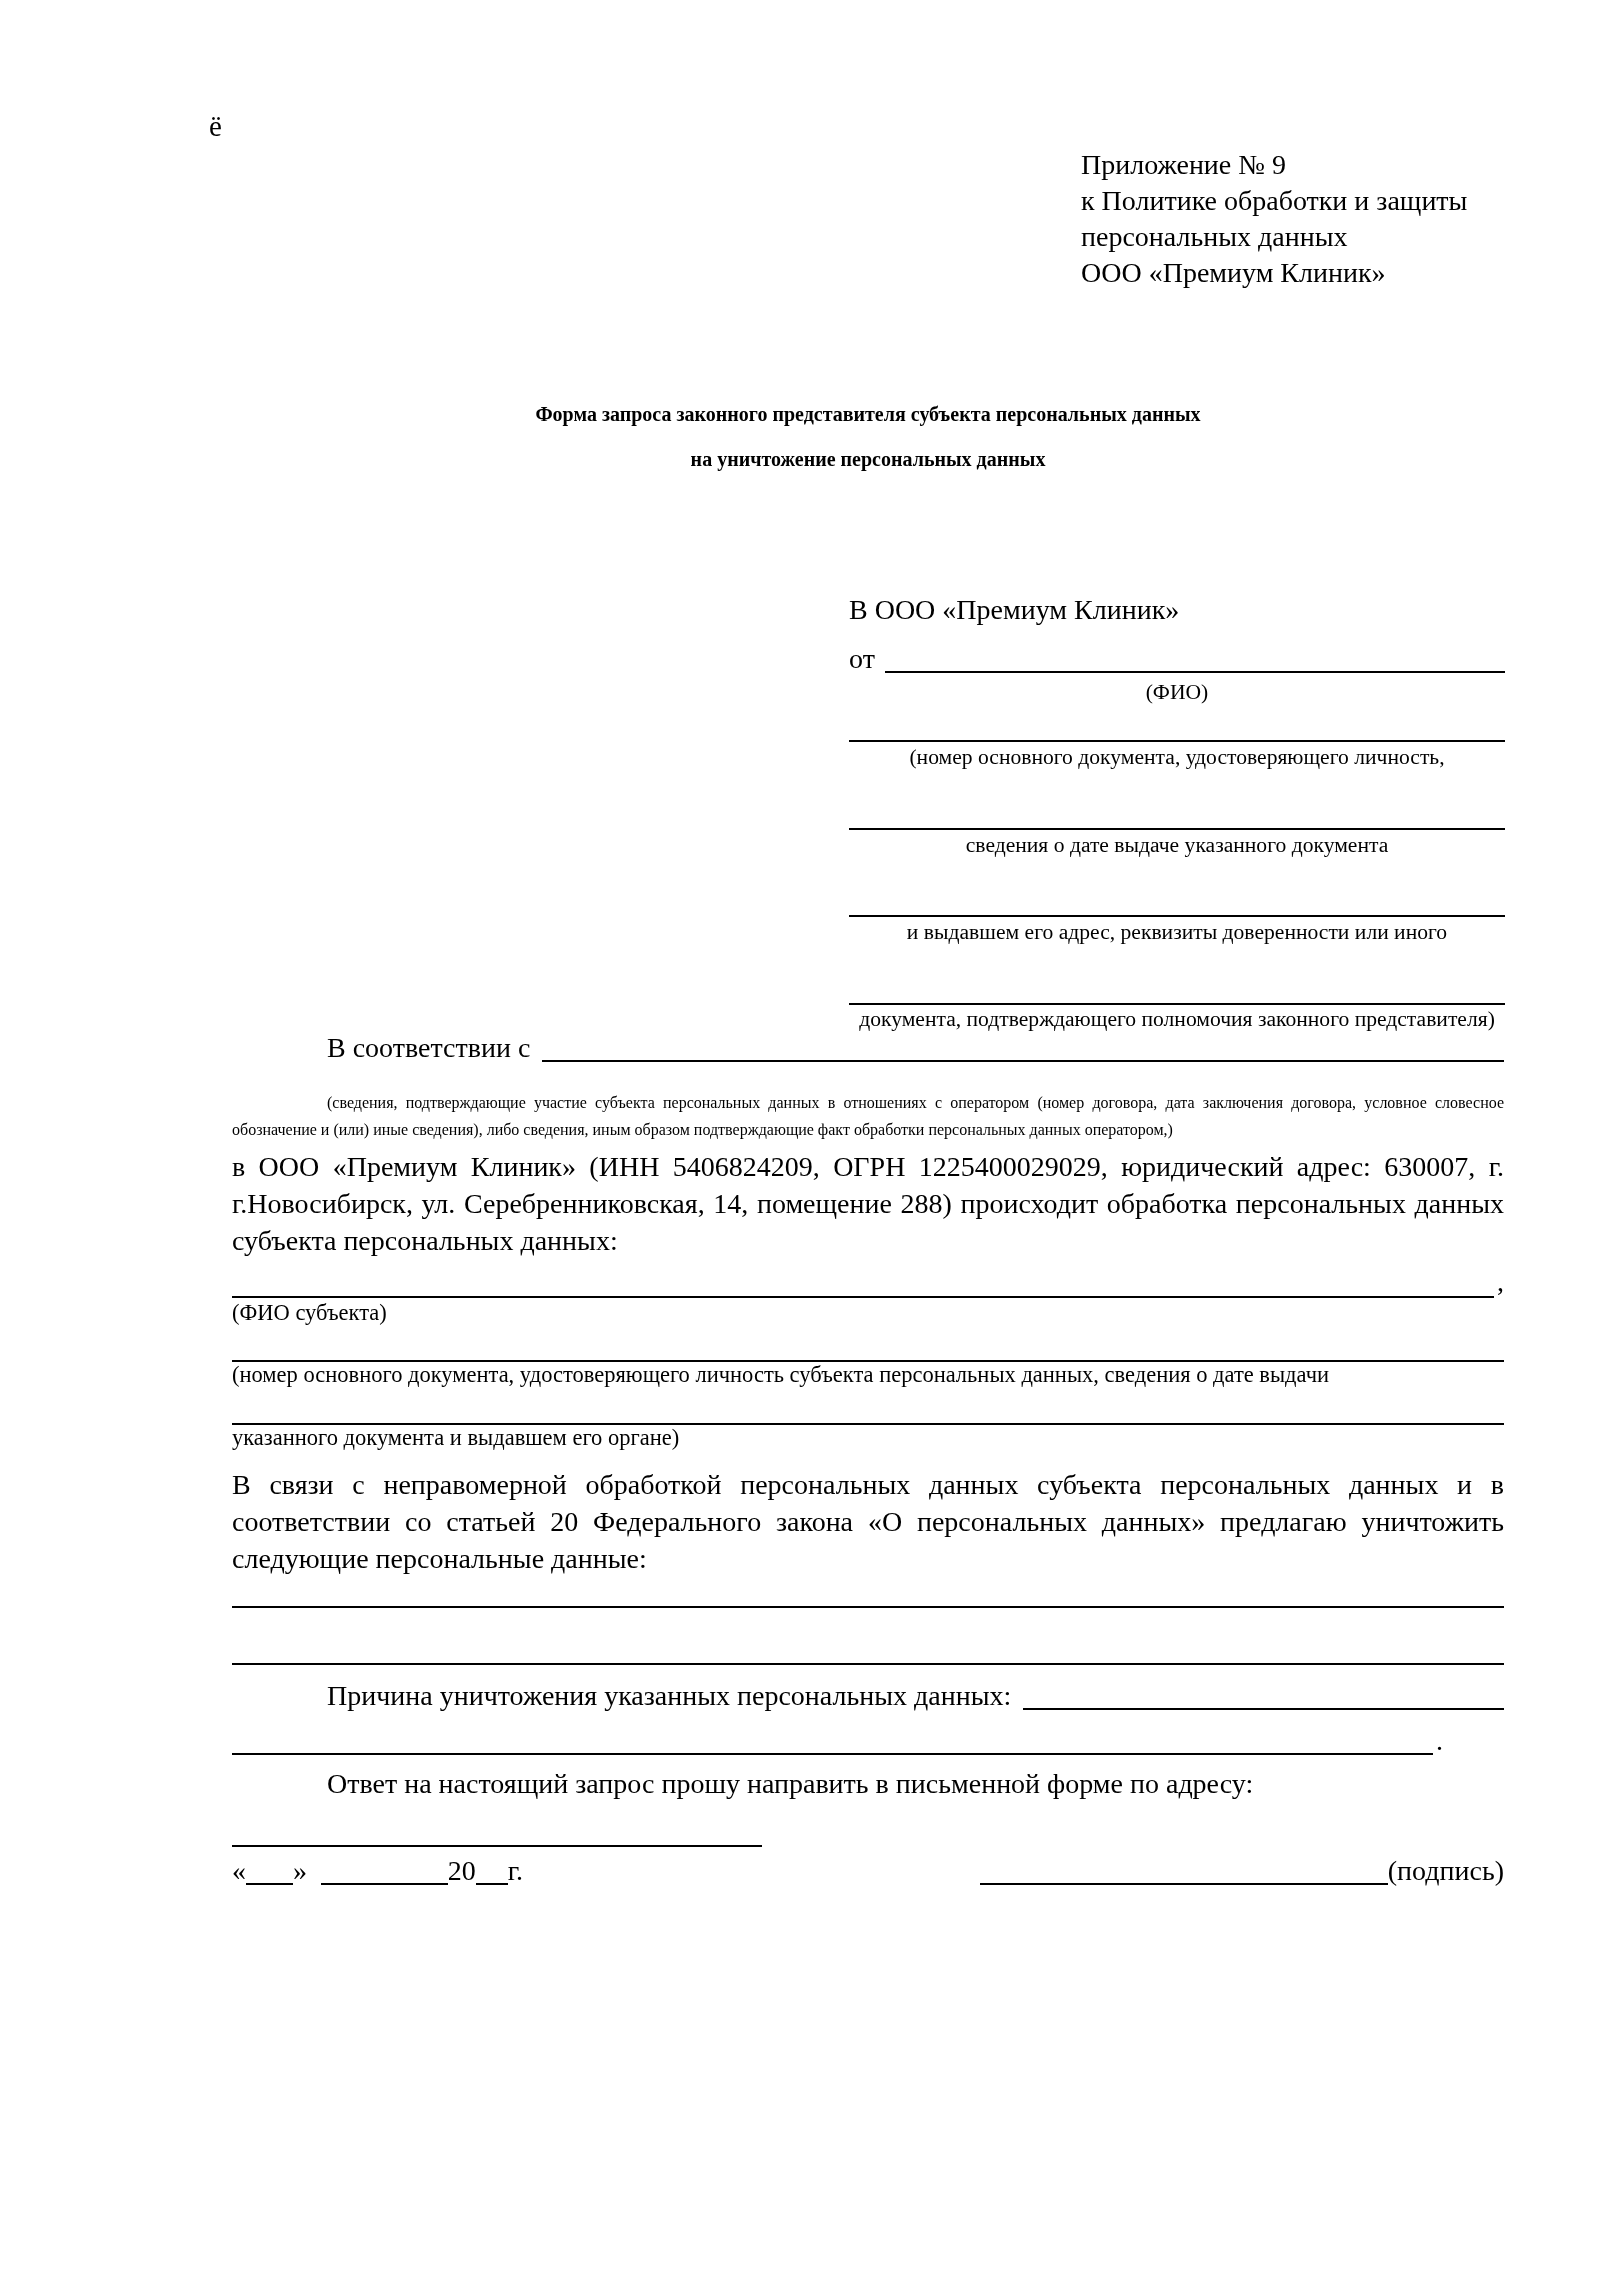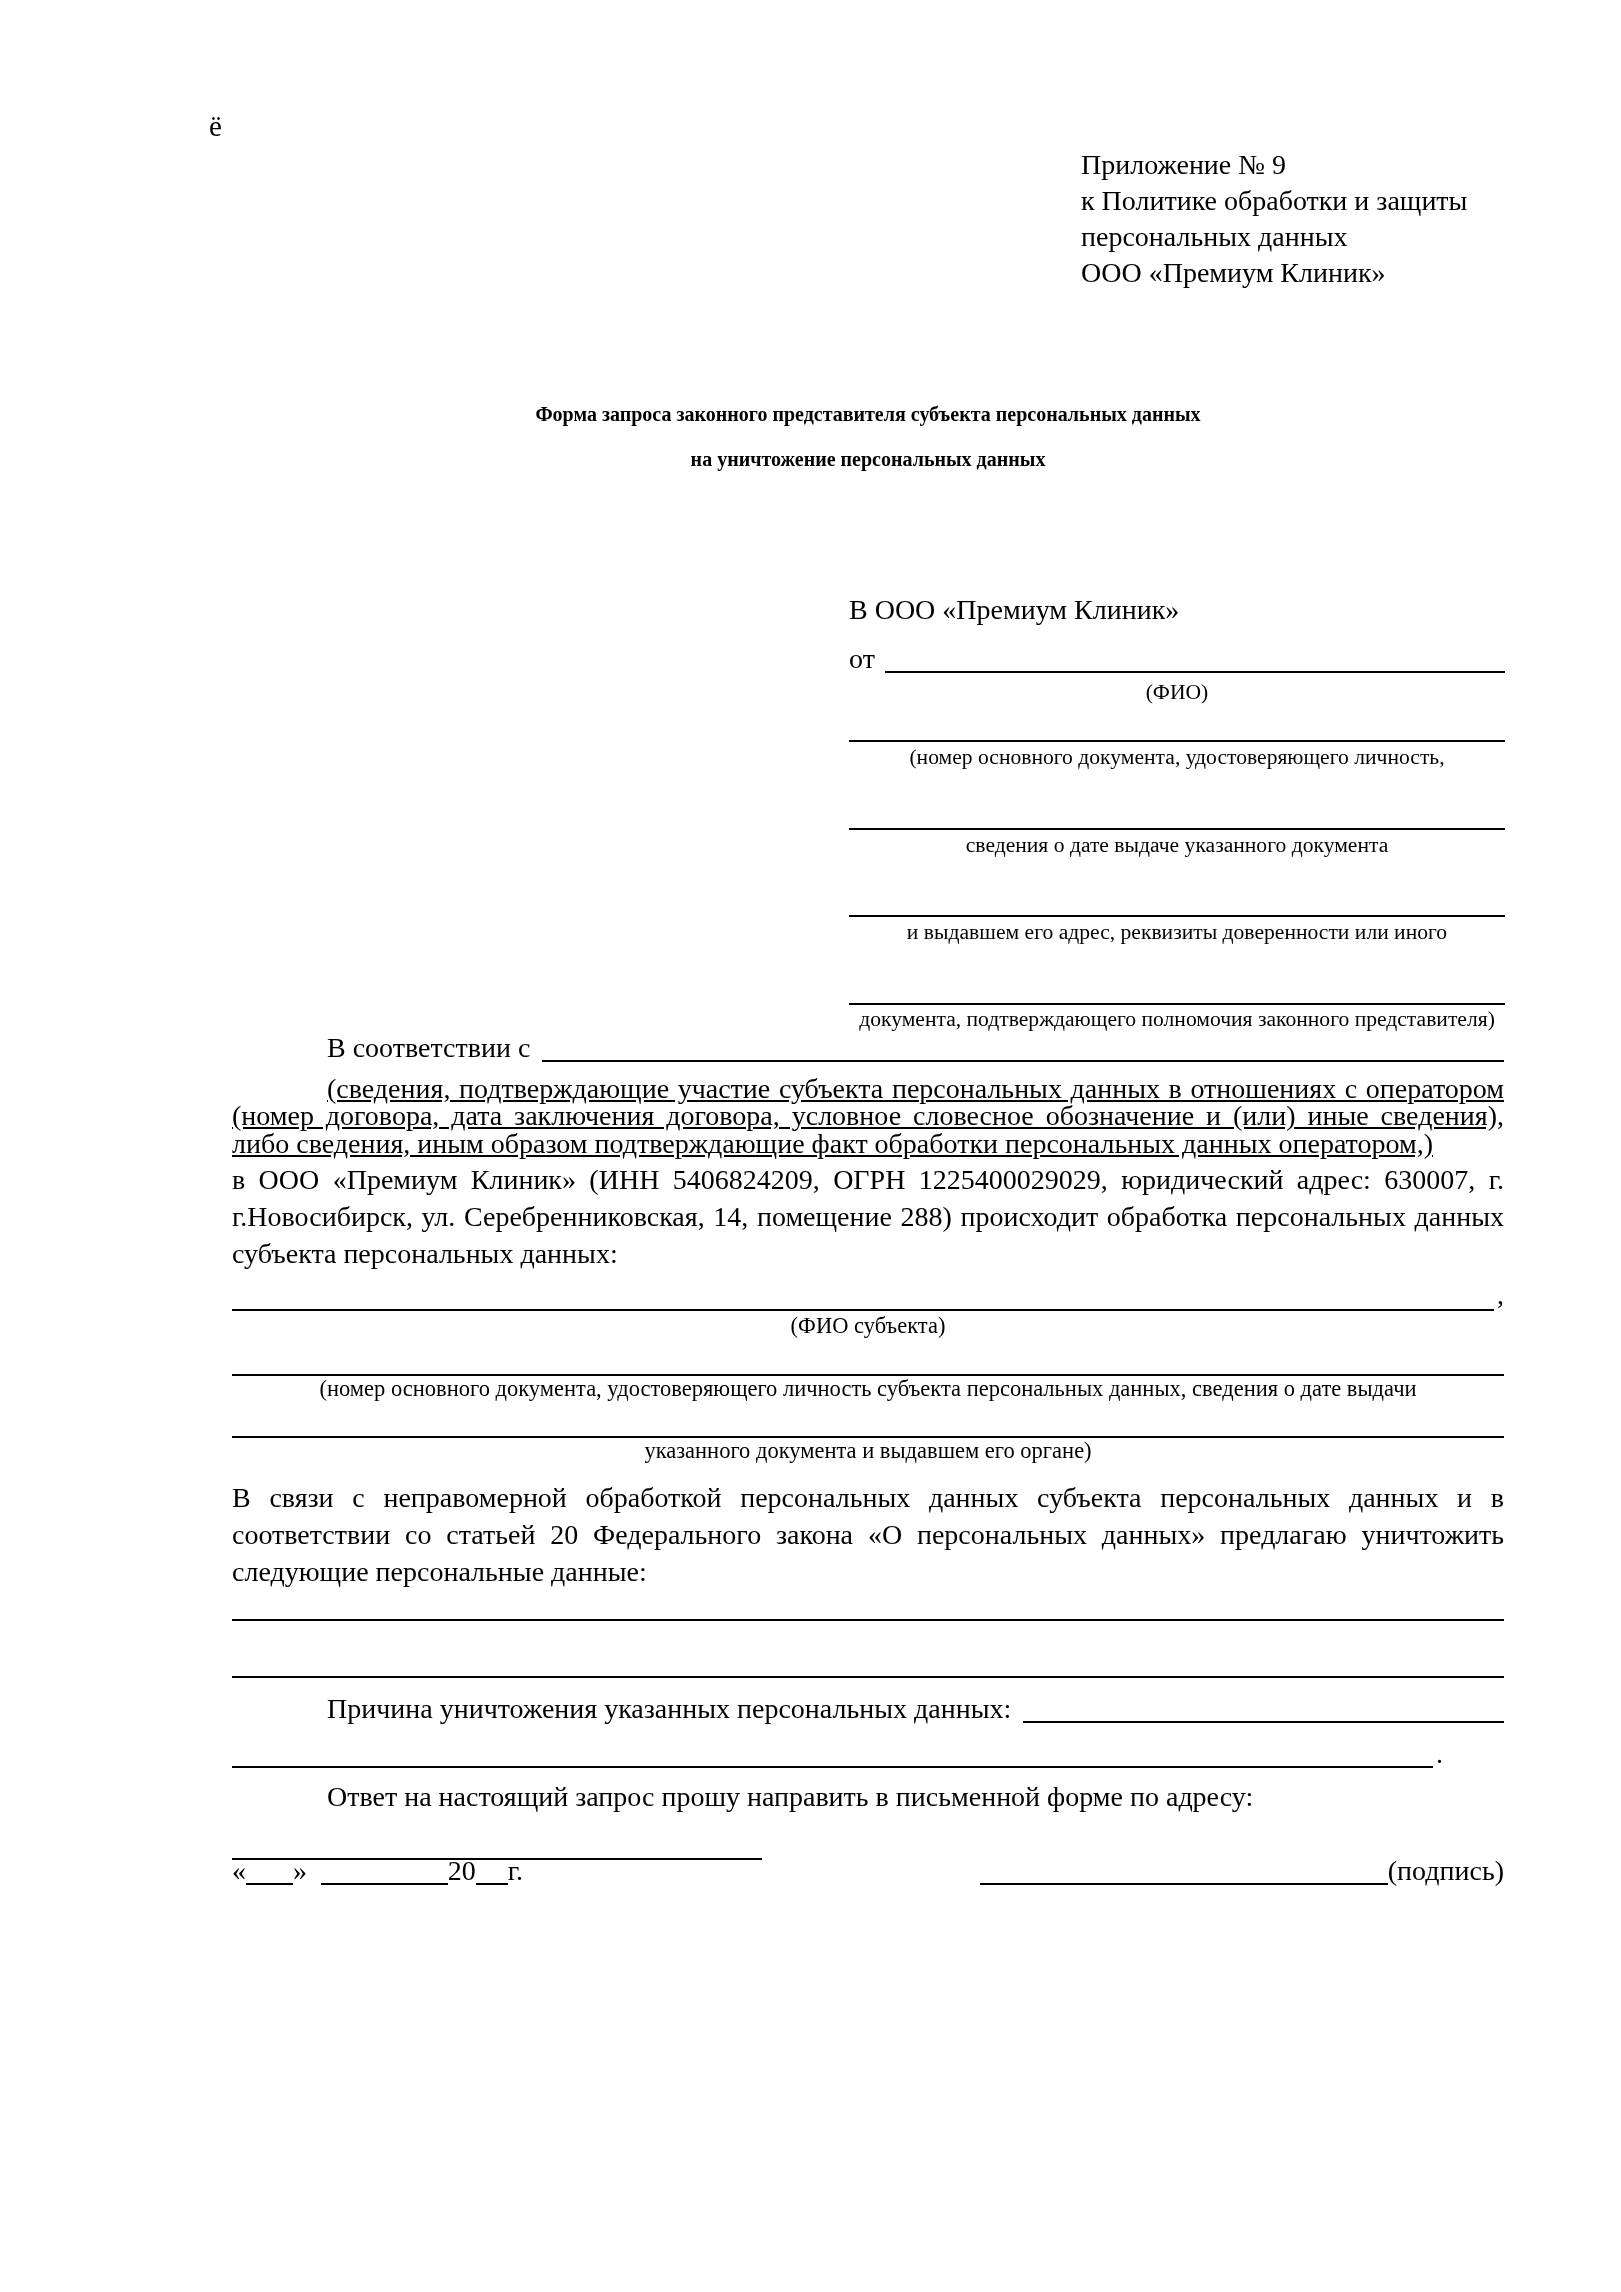--- a/index.html
+++ b/index.html
@@ -17,27 +17,27 @@
   .row { display:flex; align-items:flex-end;margin-top:12px; }
   .fill { flex:1 1 auto; border-bottom:2.9px solid #000; margin-bottom:3.9px; }
   .from-row .fill { margin-left:9.8px; }
   .cap { font-size:21.6px; line-height:25.5px; text-align:center; }
   .addr .blank-first { height:35px; border-bottom:2.9px solid #000; }
   .addr .blank { height:57px; border-bottom:2.9px solid #000; }
   .addr .cap { margin-top:2.9px; }
   .body { position:absolute; left:232px; top:1017px; width:1272px; font-size:28px; line-height:37px; }
   .indent { margin-left:95px; }
   .acc-row .fill { margin-left:11.8px; }
-  .note { font-size:28px; line-height:27.4px; text-align:justify; text-indent:95px; margin-top:9px;text-decoration:underline; }
+  .note { font-size:16px; line-height:27.4px; text-align:justify; text-indent:95px; margin-top:23px; }
   .par { text-align:justify; }
   .op-par { margin-top:4px; }
   .subject-row { margin-top:3.9px; }
   .subject-row .fill { margin-bottom:2px; }
   .tail-char { margin-left:2.9px; }
-  .bcap { font-size:22.5px; line-height:25.5px; text-align:center; }
+  .bcap { font-size:22.5px; line-height:25.5px; }
   .blank-mid { height:35px; border-bottom:2.9px solid #000; }
   .demand-par { margin-top:15.7px; }
   .blank-a { height:29px; border-bottom:2.9px solid #000; }
   .blank-b { height:55px; border-bottom:2.9px solid #000; }
   .reason-row { height:37px; }
   .reason-row .fill { margin-left:11.8px; }
   .full-line-row { height:33px; margin-right:61px; }
   .answer-par { margin-top:5.9px; }
   .tail-row { height:37px; }
   .ul-540 { width:530px; border-bottom:2.9px solid #000; margin-bottom:3.9px; }

